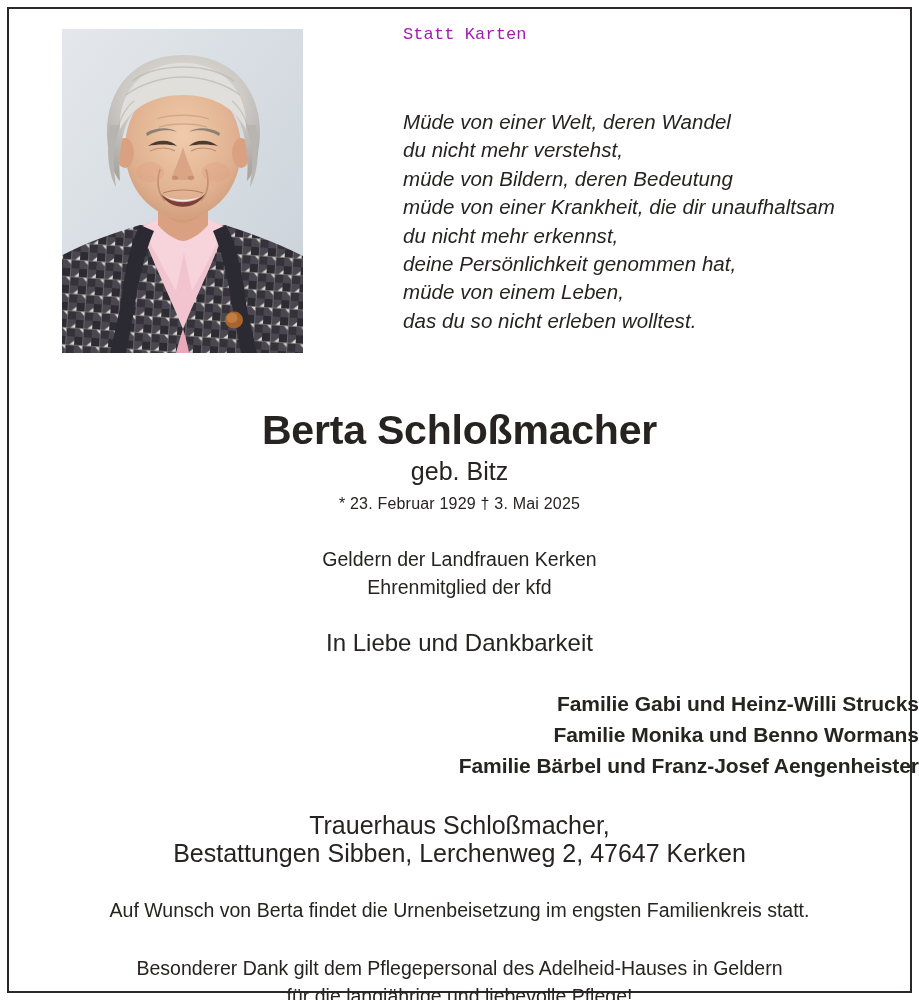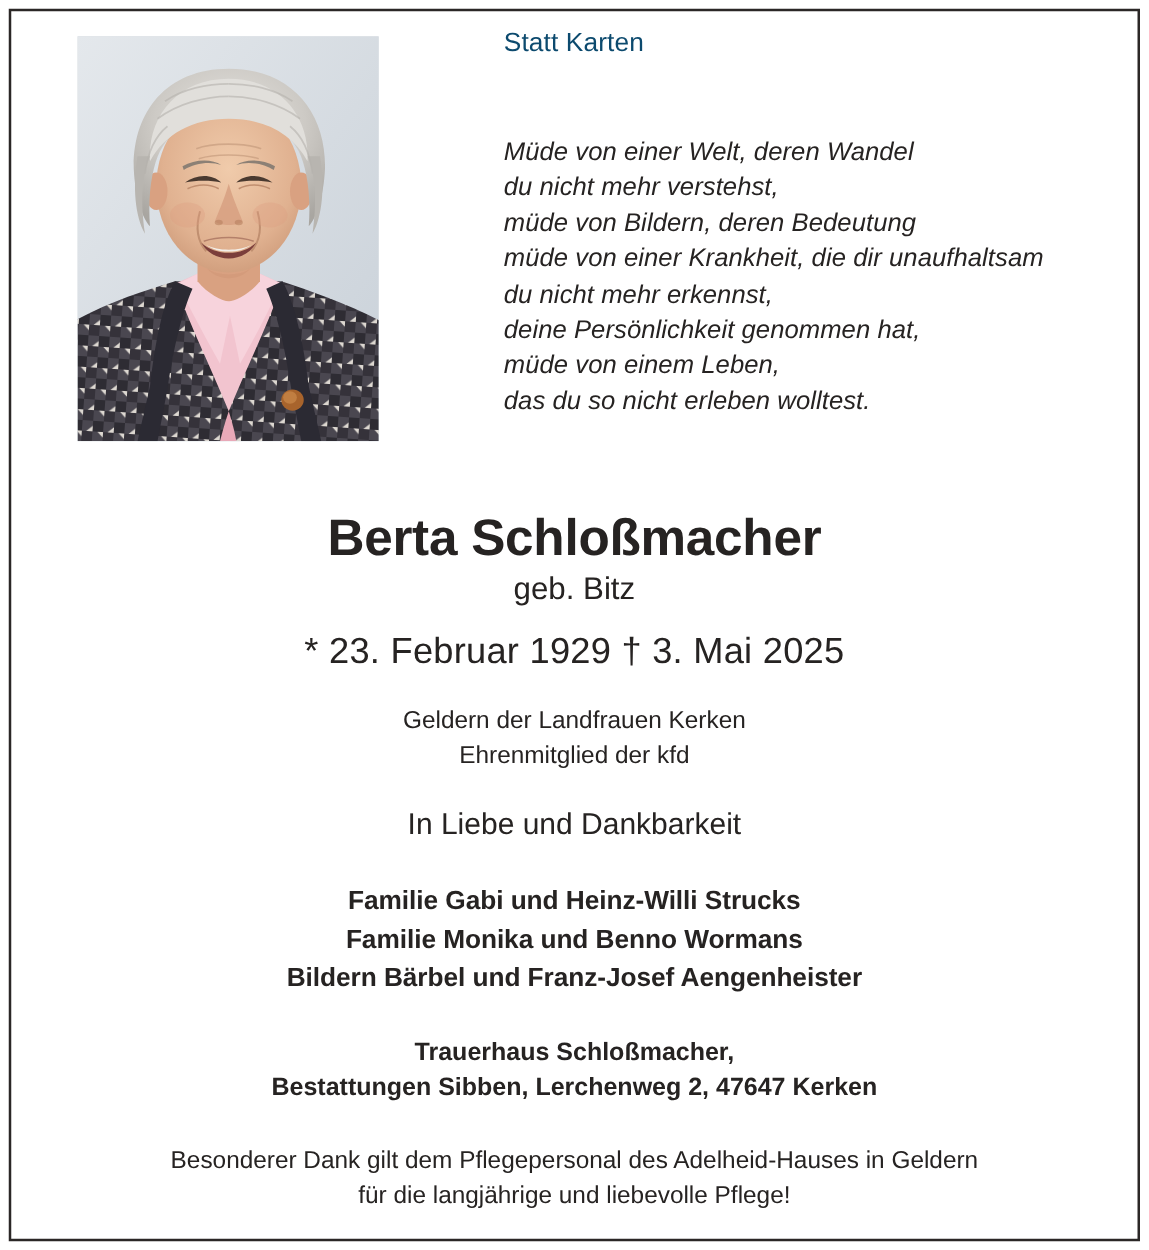--- a/index.html
+++ b/index.html
@@ -59,25 +59,26 @@
   }
 
   .poem-col {
     position: absolute;
     left: 403px;
     top: 22px;
     width: 480px;
   }
 
   .statt-karten {
-    font-size: 21px;
-    color: #0c4a6e;
+    font-size: 17px;
+    color: #a21caf;
     letter-spacing: 0.1px;
     margin: 0 0 0 0;
     line-height: 26px;
+    font-family: Liberation Mono, monospace;
   }
 
   .poem {
     margin: 60px 0 0 0;
     padding: 0;
     list-style: none;
   }
   .poem li {
     font-style: italic;
     font-size: 20.5px;
@@ -105,23 +106,23 @@
     margin: 0;
   }
 
   .maiden {
     font-size: 25px;
     line-height: 26px;
     margin: 2px 0 0 0;
   }
 
   .dates {
-    font-size: 29px;
+    font-size: 16px;
     line-height: 30px;
-    margin: 22px 0 0 0;
+    margin: 5px 0 0 0;
     letter-spacing: 0.2px;
   }
 
   .membership {
     margin: 27px 0 0 0;
     padding: 0;
     list-style: none;
   }
   .membership li {
     font-size: 19.5px;
@@ -131,37 +132,37 @@
   .dedication {
     font-size: 24px;
     line-height: 27px;
     margin: 28px 0 0 0;
   }
 
   .families {
     margin: 32px 0 0 0;
     padding: 0;
     list-style: none;
+    text-align: right;
   }
   .families li {
     font-size: 21px;
     font-weight: bold;
     line-height: 31px;
     letter-spacing: -0.05px;
   }
 
   .venue {
     margin: 31px 0 0 0;
     padding: 0;
     list-style: none;
   }
   .venue li {
-    font-size: 20px;
+    font-size: 25px;
     line-height: 27.5px;
-    font-weight: bold;
   }
 
   .note-burial {
     font-size: 19.5px;
     line-height: 27px;
     margin: 30px 0 0 0;
   }
 
   .thanks {
     margin: 30px 0 0 0;
@@ -309,27 +310,28 @@
     <ul class="membership">
       <li>Geldern der Landfrauen Kerken</li>
       <li>Ehrenmitglied der kfd</li>
     </ul>
 
     <div class="dedication">In Liebe und Dankbarkeit</div>
 
     <ul class="families">
       <li>Familie Gabi und Heinz-Willi Strucks</li>
       <li>Familie Monika und Benno Wormans</li>
-      <li>Bildern Bärbel und Franz-Josef Aengenheister</li>
+      <li>Familie Bärbel und Franz-Josef Aengenheister</li>
     </ul>
 
     <ul class="venue">
       <li>Trauerhaus Schloßmacher,</li>
       <li>Bestattungen Sibben, Lerchenweg 2, 47647 Kerken</li>
     </ul>
 
+    <div class="note-burial">Auf Wunsch von Berta findet die Urnenbeisetzung im engsten Familienkreis statt.</div>
 
     <ul class="thanks">
       <li>Besonderer Dank gilt dem Pflegepersonal des Adelheid-Hauses in Geldern</li>
       <li>für die langjährige und liebevolle Pflege!</li>
     </ul>
   </div>
 </div>
 
 </body></html>

